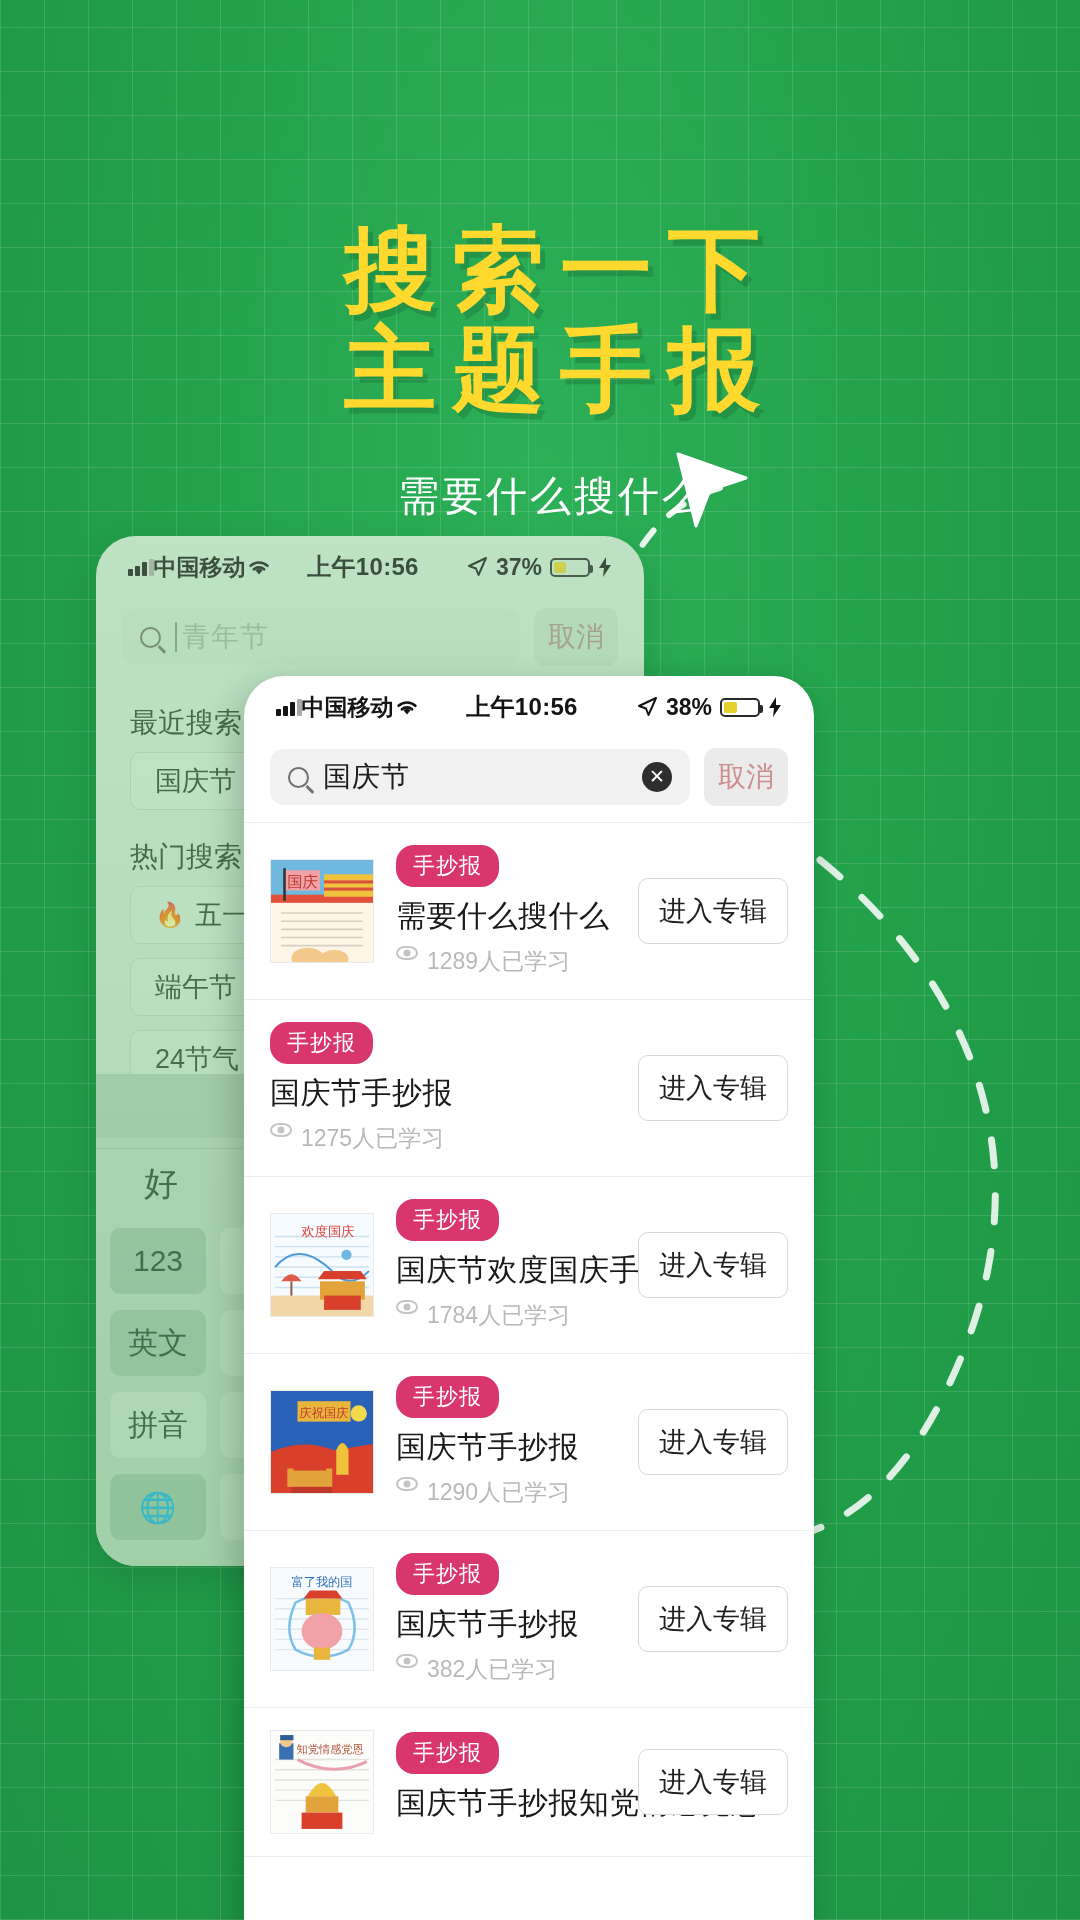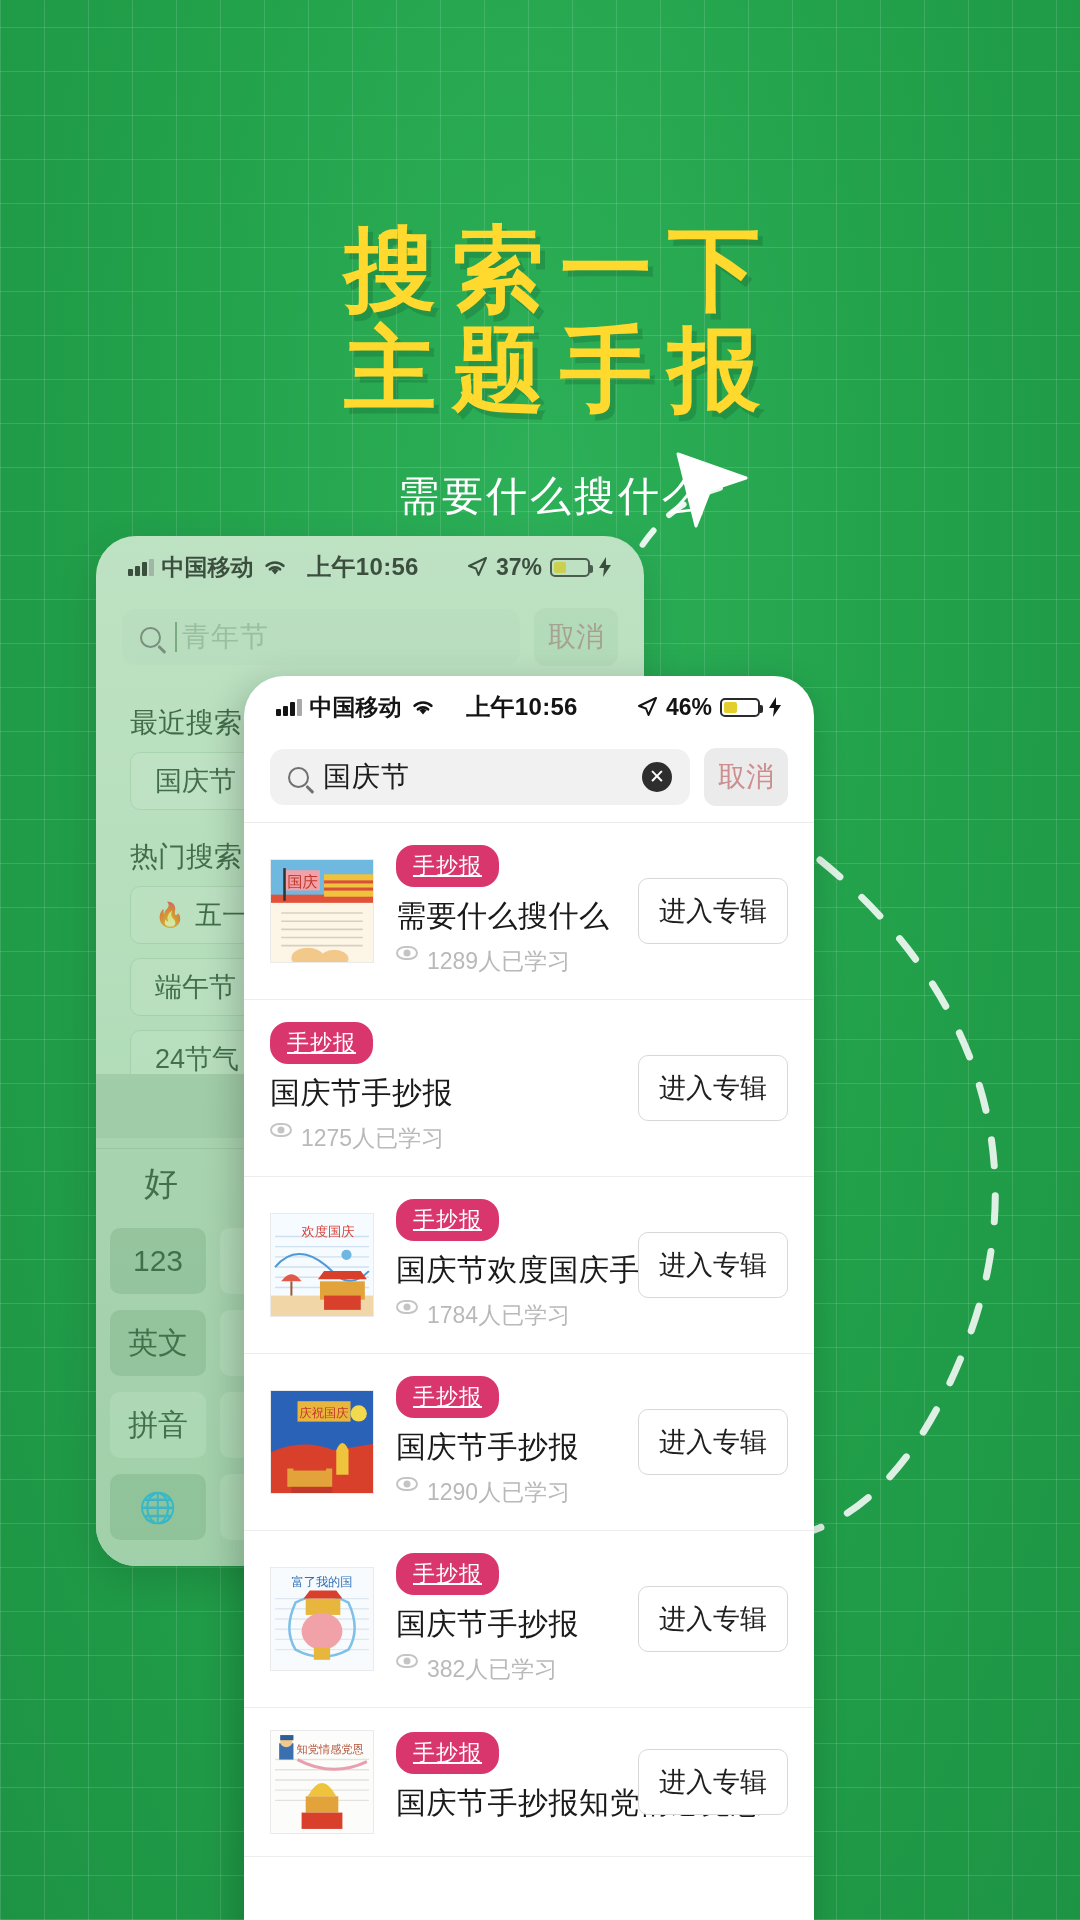--- a/index.html
+++ b/index.html
@@ -86,21 +86,21 @@
 
   
   .statusbar {
     height: 62px;
     display: flex; align-items: center;
     padding: 0 32px;
     font-size: 23px; font-weight: 700;
     color: #141414;
     position: relative;
   }
-  .sb-left { display: flex; align-items: center; gap: 8px; }
+  .sb-left { display: flex; align-items: center; gap: 0; }
   .sb-center {
     position: absolute; left: 0; right: 14px; text-align: center;
     font-size: 24px; font-weight: 700; letter-spacing: .3px;
   }
   .sb-right {
     margin-left: auto; display: flex; align-items: center; gap: 8px;
     position: relative; z-index: 2;
   }
   .bars { display: flex; align-items: flex-end; gap: 2.5px; height: 17px; }
   .bars i { width: 4.5px; background: #141414; border-radius: 1px; display: block; }
@@ -201,21 +201,21 @@
   .thumb {
     width: 104px; height: 104px; border-radius: 0; flex: none;
     overflow: hidden; background: #ec4899;
     border: 1px solid #eaeaea;
   }
   .thumb svg { display: block; width: 100%; height: 100%; }
   .rmeta { flex: 1; min-width: 0; }
   .badge {
     display: inline-block; background: #d9366d; color: #fff;
     font-size: 22px; padding: 6px 17px; border-radius: 18px;
-    letter-spacing: 1px; margin-bottom: 9px; text-decoration: underline;
+    letter-spacing: 1px; margin-bottom: 9px;
   }
   .rtitle {
     font-size: 30px; color: #1a1a1a; white-space: nowrap;
     letter-spacing: .5px; margin-bottom: 9px;
   }
   .rsub {
     font-size: 23px; color: #b9b9b9;
     display: flex; gap: 9px;
   }
   .eye {
@@ -363,21 +363,21 @@
         <path d="M13 16.5 l3.6-4.2a5.4 5.4 0 0 0-7.2 0z" fill="#141414"></path>
         <path d="M4.6 7.8a12.4 12.4 0 0 1 16.8 0" stroke="#141414" stroke-width="2.6" fill="none" stroke-linecap="round"></path>
         <path d="M7.9 11.3a7.8 7.8 0 0 1 10.2 0" stroke="#141414" stroke-width="2.6" fill="none" stroke-linecap="round"></path>
       </svg>
     </div>
     <div class="sb-center">上午10:56</div>
     <div class="sb-right">
       <svg width="22" height="22" viewBox="0 0 22 22">
         <path d="M20 2 L3 10 L10 12.5 L12.5 19 Z" fill="none" stroke="#141414" stroke-width="2" stroke-linejoin="round"></path>
       </svg>
-      <span>46%</span>
+      <span>38%</span>
       <span class="batt">
           <span style="width:13px"></span>
         </span>
       <svg width="14" height="20" viewBox="0 0 14 20">
         <path d="M8 0 L1 11 L6 11 L5 20 L13 8 L8 8 Z" fill="#141414"></path>
       </svg>
     </div>
   </div>
 
   <div class="searchrow">

